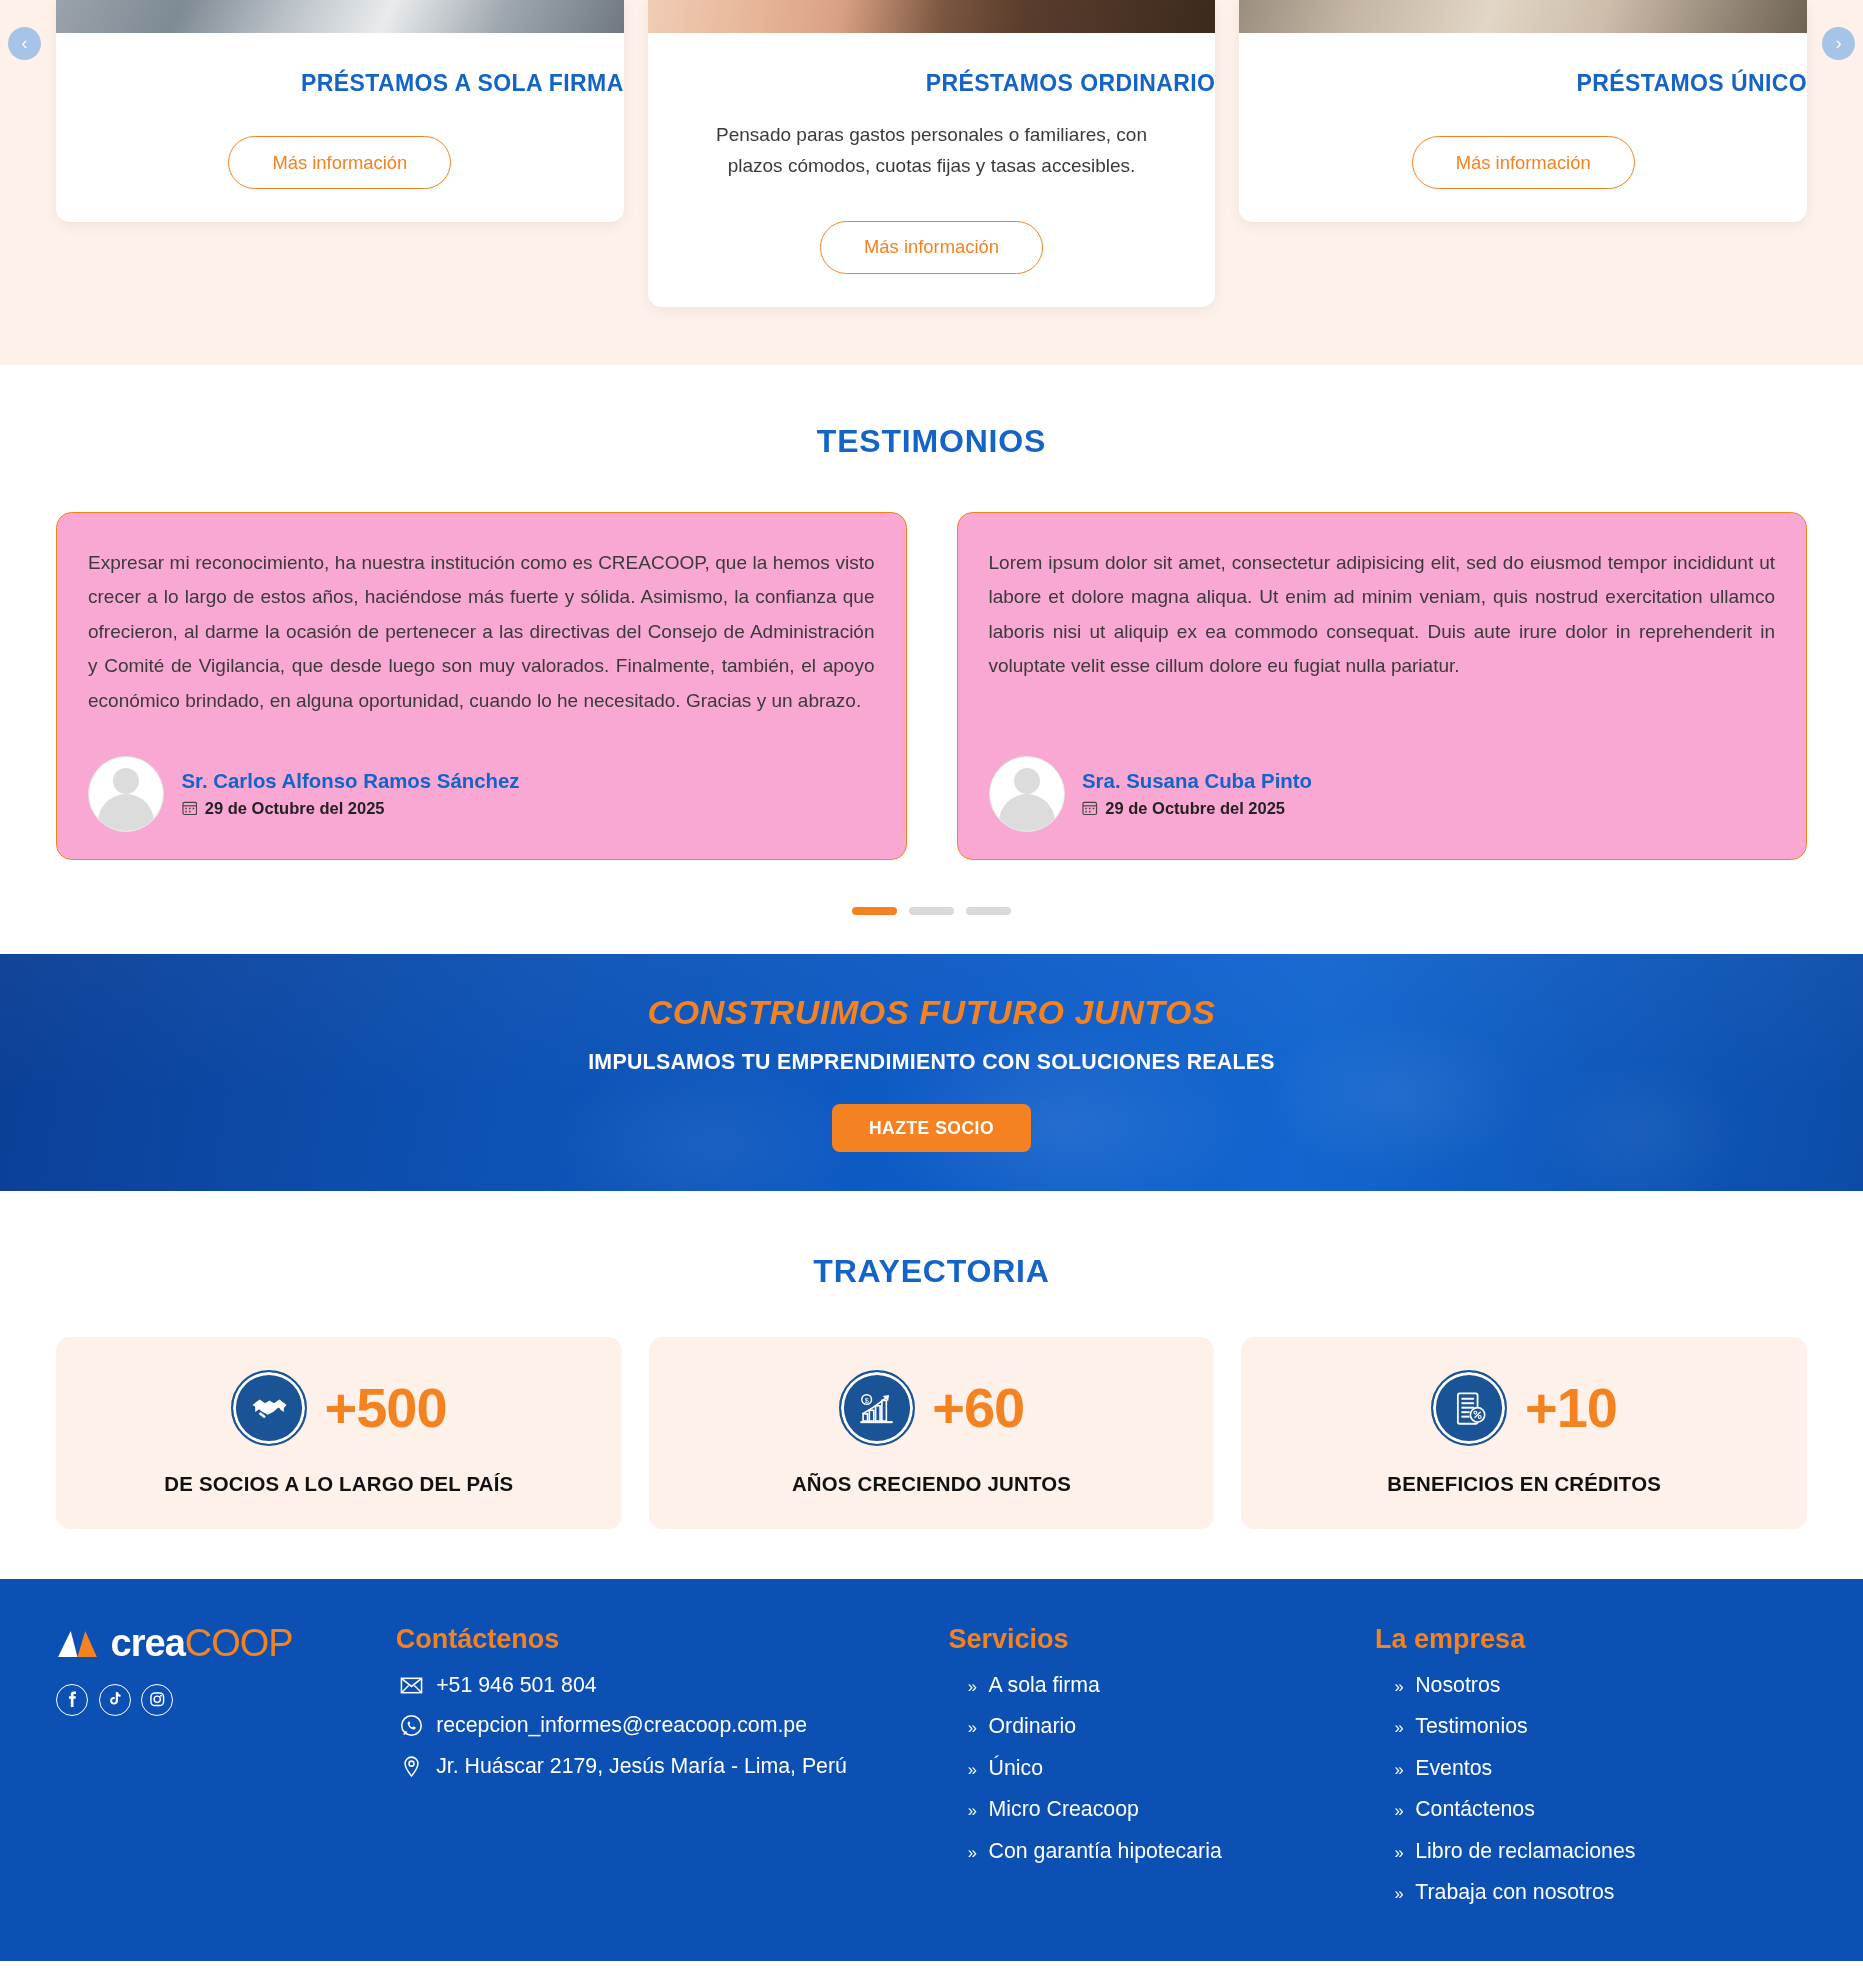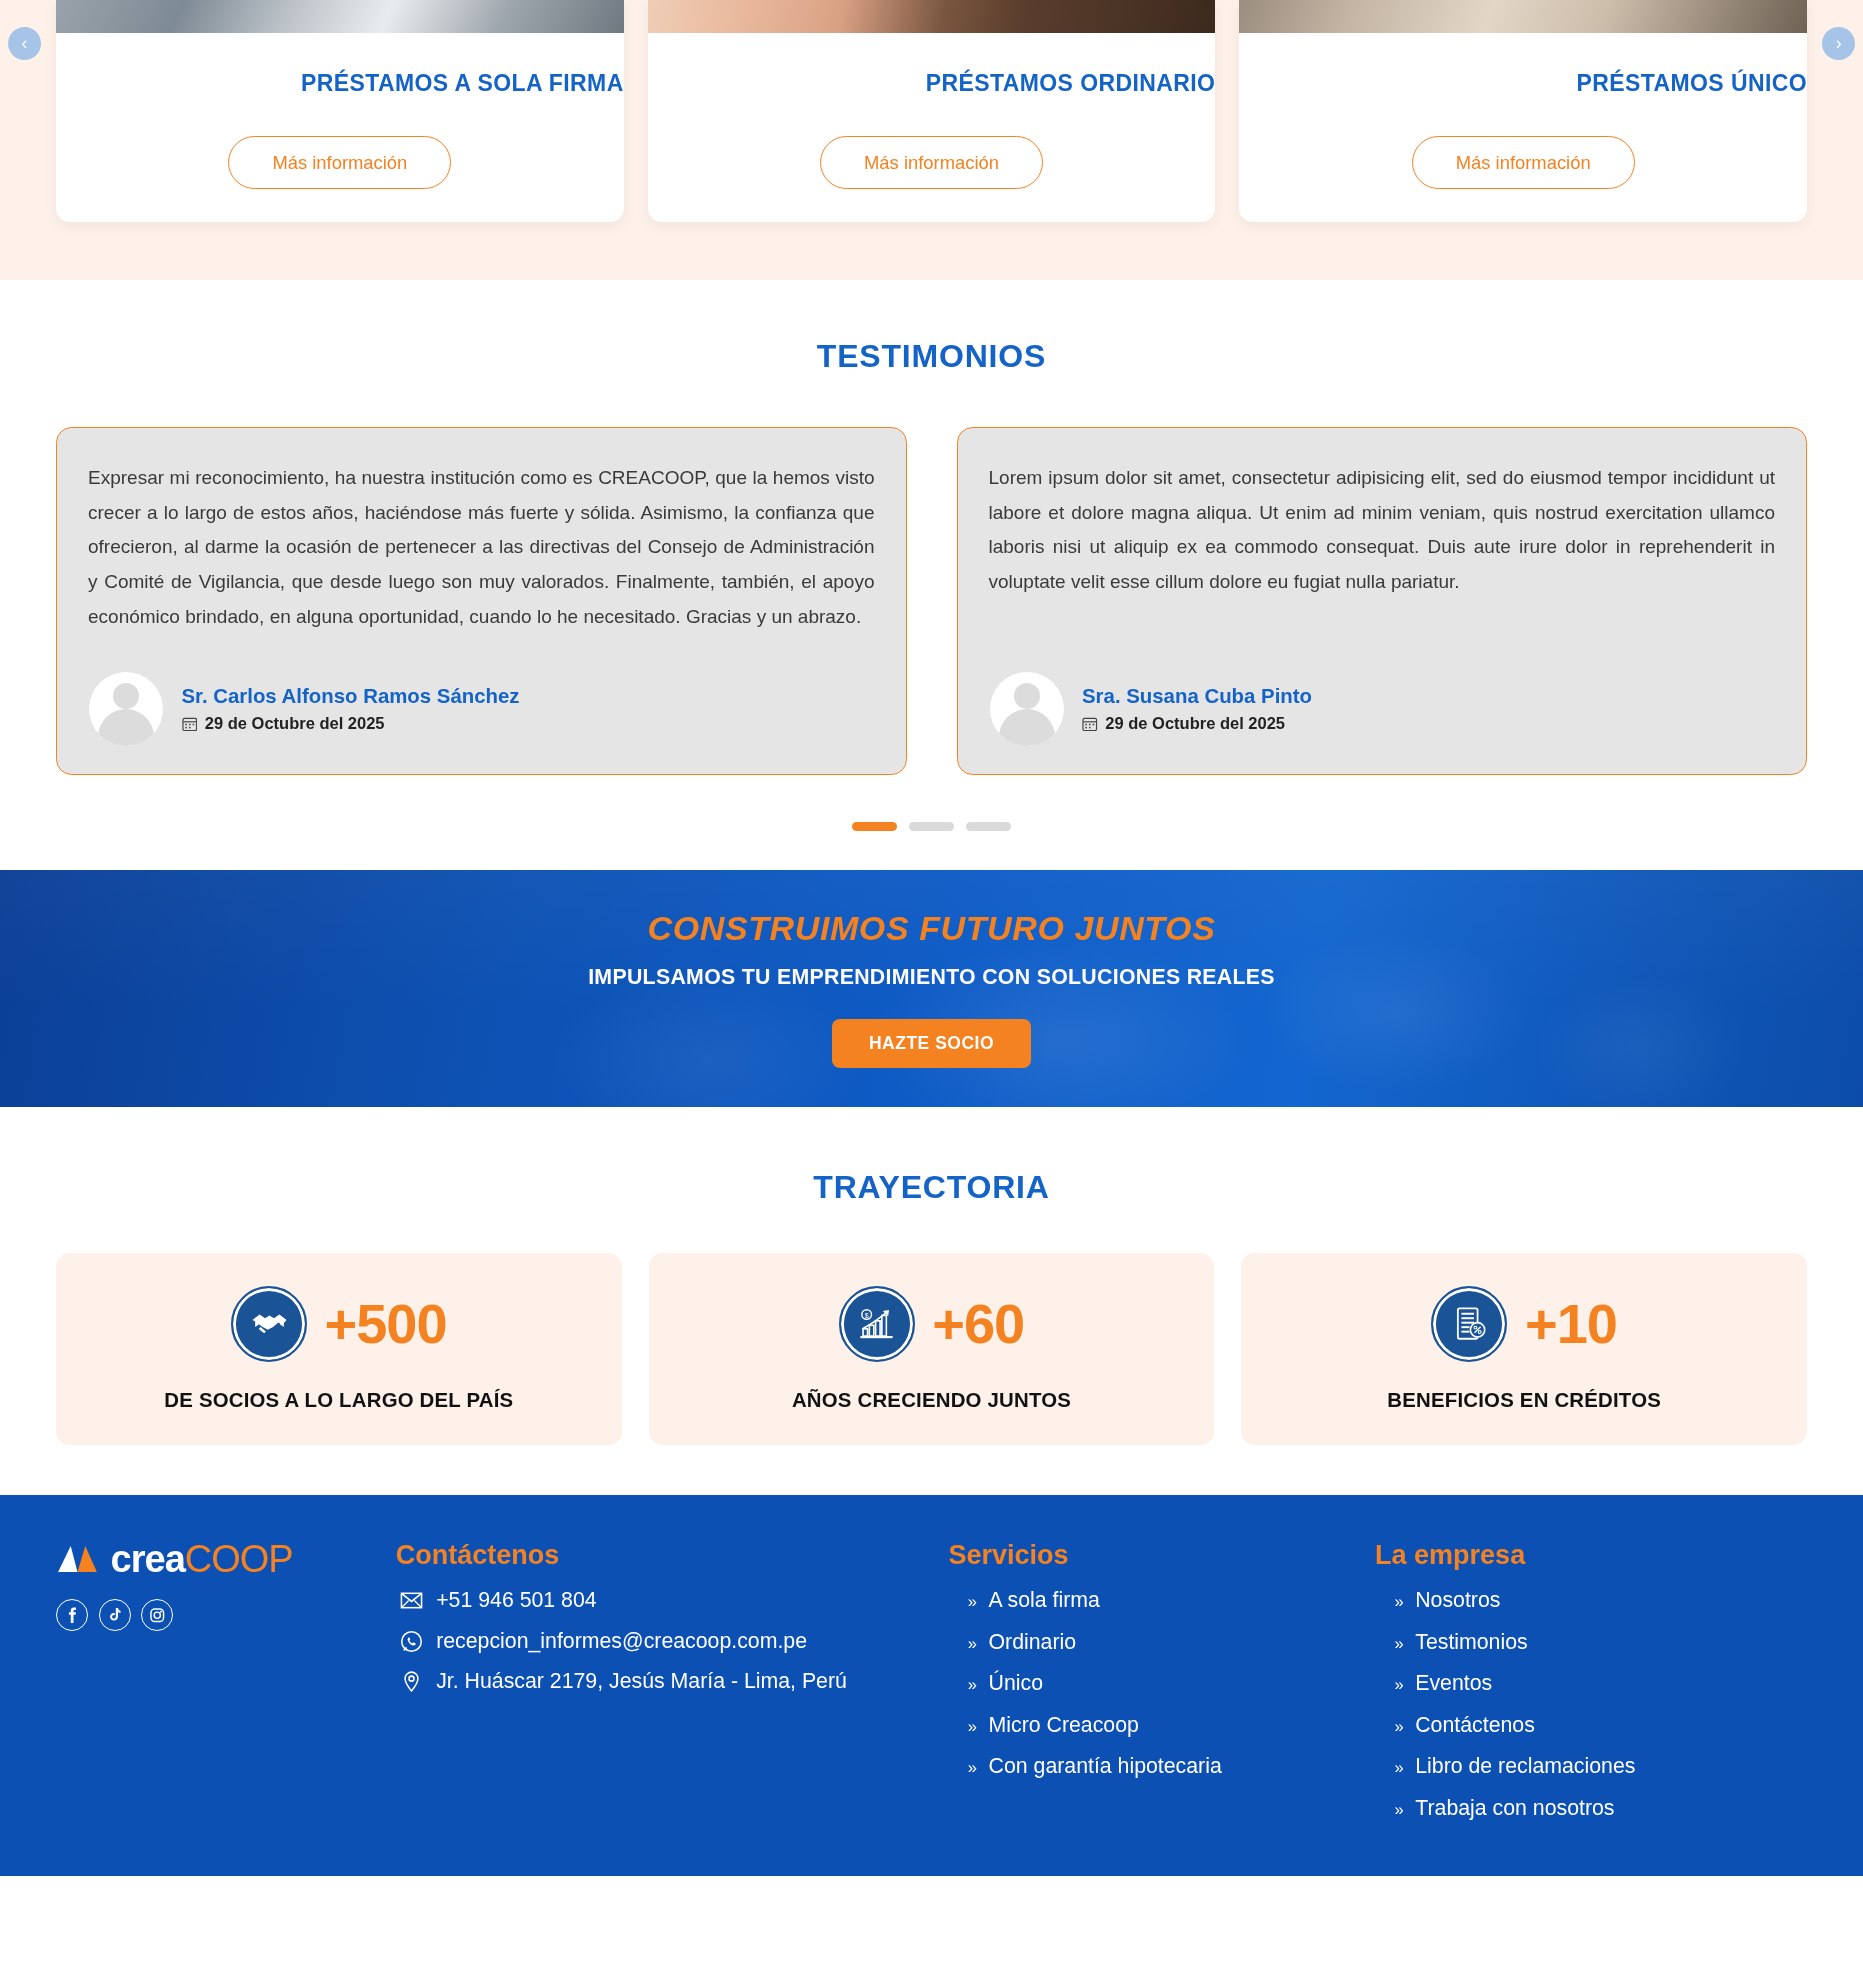--- a/index.html
+++ b/index.html
@@ -102,21 +102,21 @@
   .testi-row {
     display: flex;
     gap: 50px;
     padding: 52px 56px 0 56px;
   }
   .testi-card {
     flex: 1 1 0;
     border: 1.6px solid #f58220;
     border-radius: 15.5px;
     padding: 33px 31px 27px 31px;
-    background: #e5e5e5;
+    background: #f9a8d4;
     min-height: 347px;
     display: flex;
     flex-direction: column;
   }
   .testi-text {
     font-size: 19px;
     line-height: 1.82;
     color: #3a3a3a;
     text-align: justify;
   }
@@ -341,20 +341,21 @@
       <div class="loan-photo p1"></div>
       <div class="loan-title">PRÉSTAMOS A SOLA FIRMA</div>
       <div class="loan-btn-wrap">
         <button class="loan-btn">Más información</button>
       </div>
     </div>
 
     <div class="loan-card">
       <div class="loan-photo p2"></div>
       <div class="loan-title">PRÉSTAMOS ORDINARIO</div>
+      <div class="loan-desc">Pensado paras gastos personales o familiares, con plazos cómodos, cuotas fijas y tasas accesibles.</div>
       <div class="loan-btn-wrap">
         <button class="loan-btn">Más información</button>
       </div>
     </div>
 
     <div class="loan-card">
       <div class="loan-photo p3"></div>
       <div class="loan-title">PRÉSTAMOS ÚNICO</div>
       <div class="loan-btn-wrap">
         <button class="loan-btn">Más información</button>

